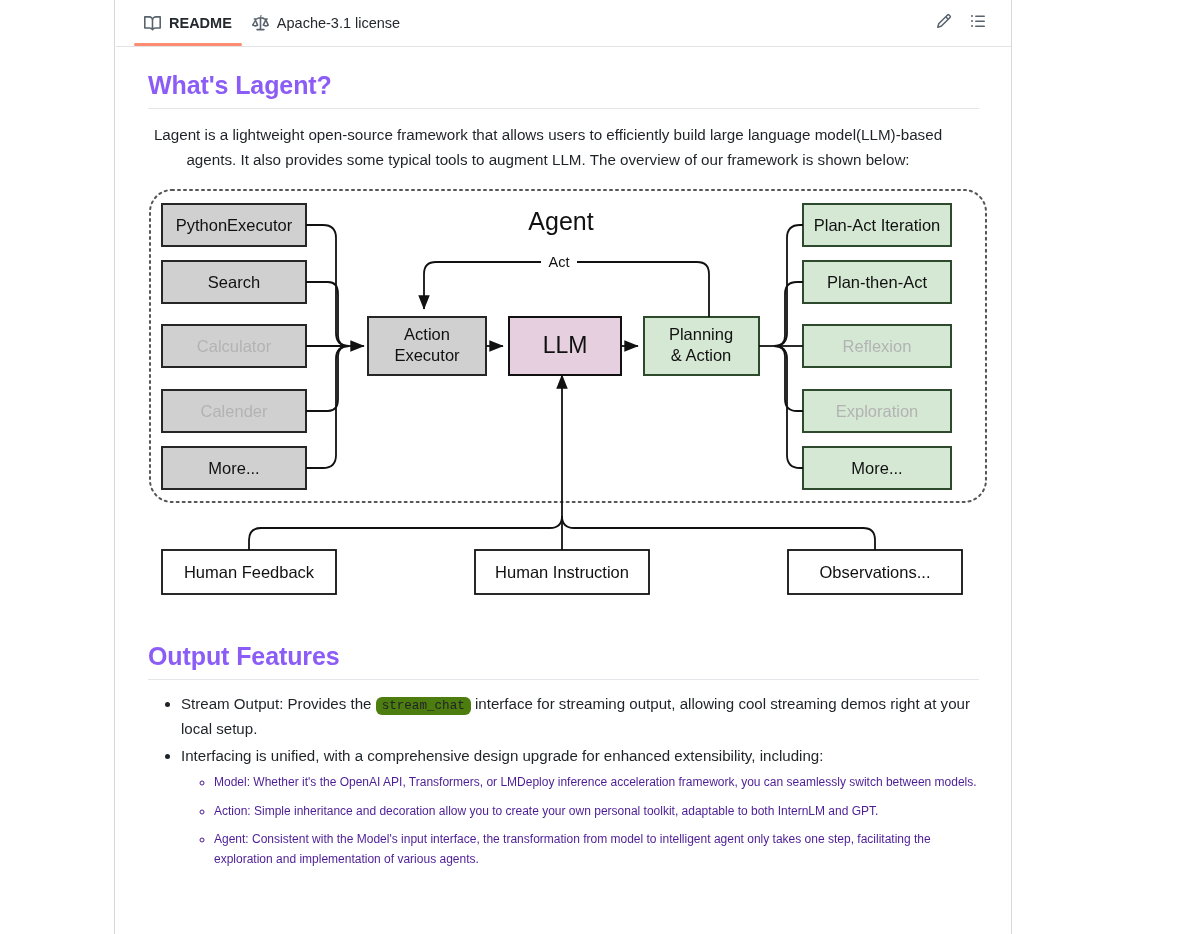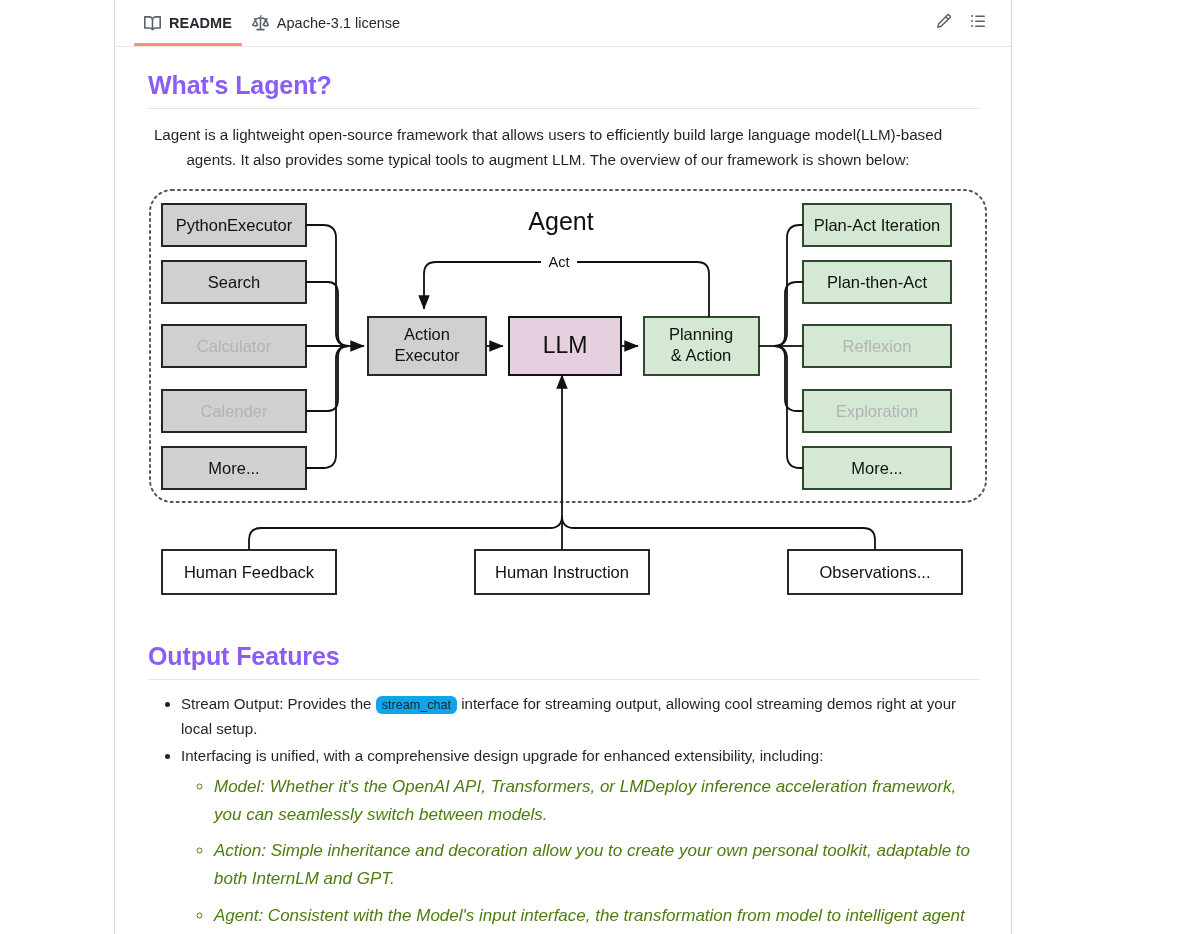--- a/index.html
+++ b/index.html
@@ -59,24 +59,24 @@
   }
 
   
   .diagram-wrap { position: relative; width: 840px; height: 432px; margin-top: 16px; margin-left: 0px; }
   .diagram-wrap svg { display: block; }
 
   
   ul.feat { margin: 12px 0 0 0; padding-left: 33px; list-style: disc; }
   ul.feat > li { font-size: 15.1px; line-height: 1.63; color: #1f2328; margin: 0 0 3px 0; }
   ul.sub { margin: 4px 0 6px 0; padding-left: 33px; list-style: circle; }
-  ul.sub > li { font-size: 17px; line-height: 1.63; color: #4d7c0f; margin: 0 0 9px 0; font-style: italic; }
+  ul.sub > li { font-size: 12px; line-height: 1.63; color: #4c1d95; margin: 0 0 9px 0; }
   code.inline {
-    font-family: Liberation Sans, sans-serif;
-    font-size: 12.6px; background: #0ea5e9; border-radius: 6px;
+    font-family: Liberation Mono, monospace;
+    font-size: 12.6px; background: #4d7c0f; border-radius: 6px;
     padding: 2px 6px; color: #1f2328;
   }
 </style>
 </head>
 <body>
 
 <div class="page">
 
   <div class="gutter-left"></div>
   <div class="gutter-right"></div>

